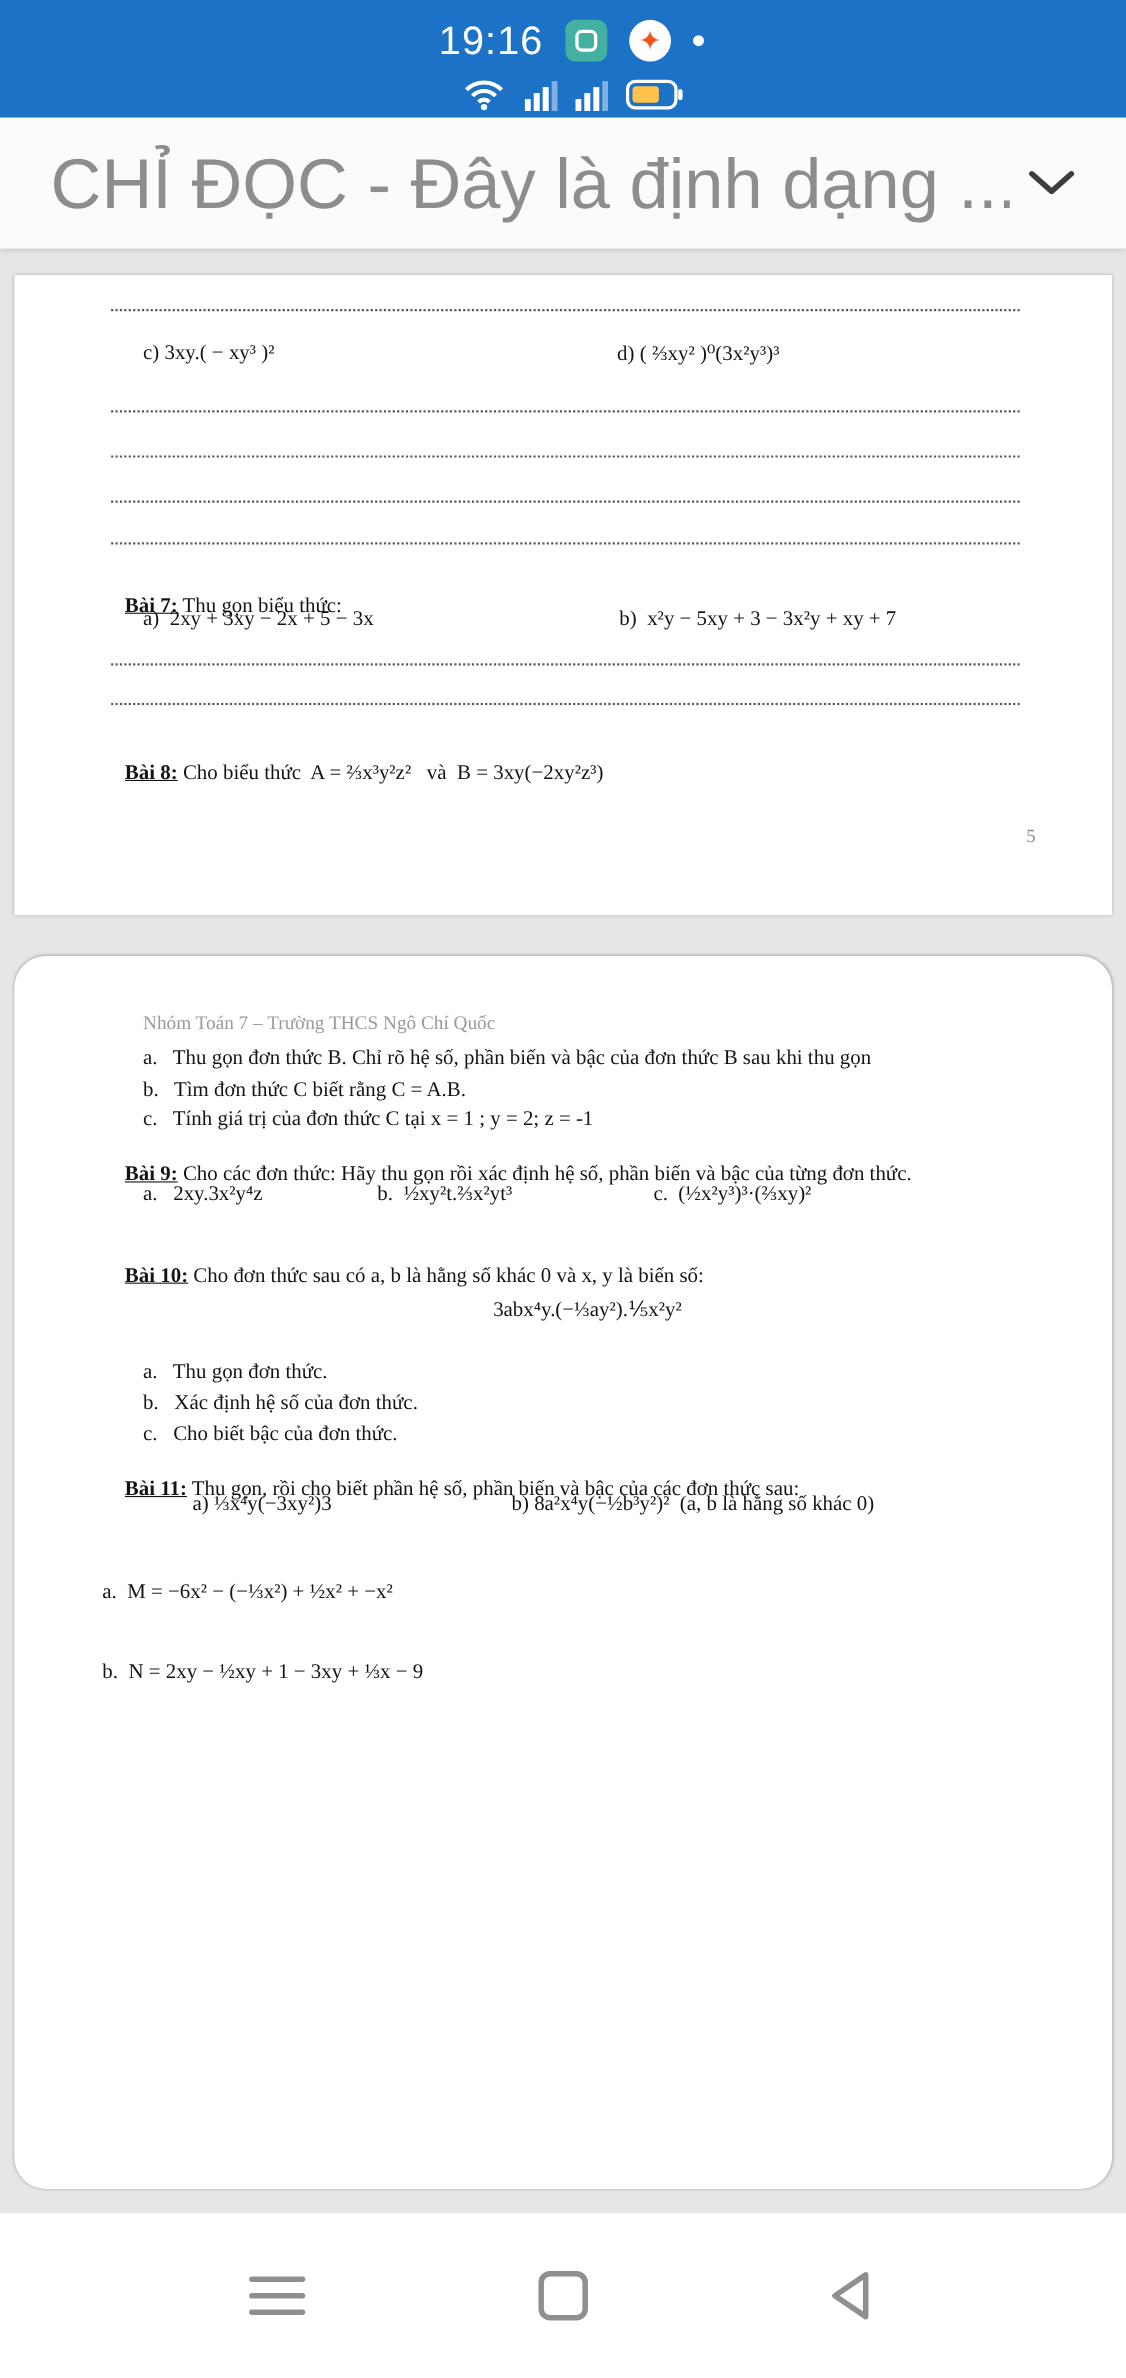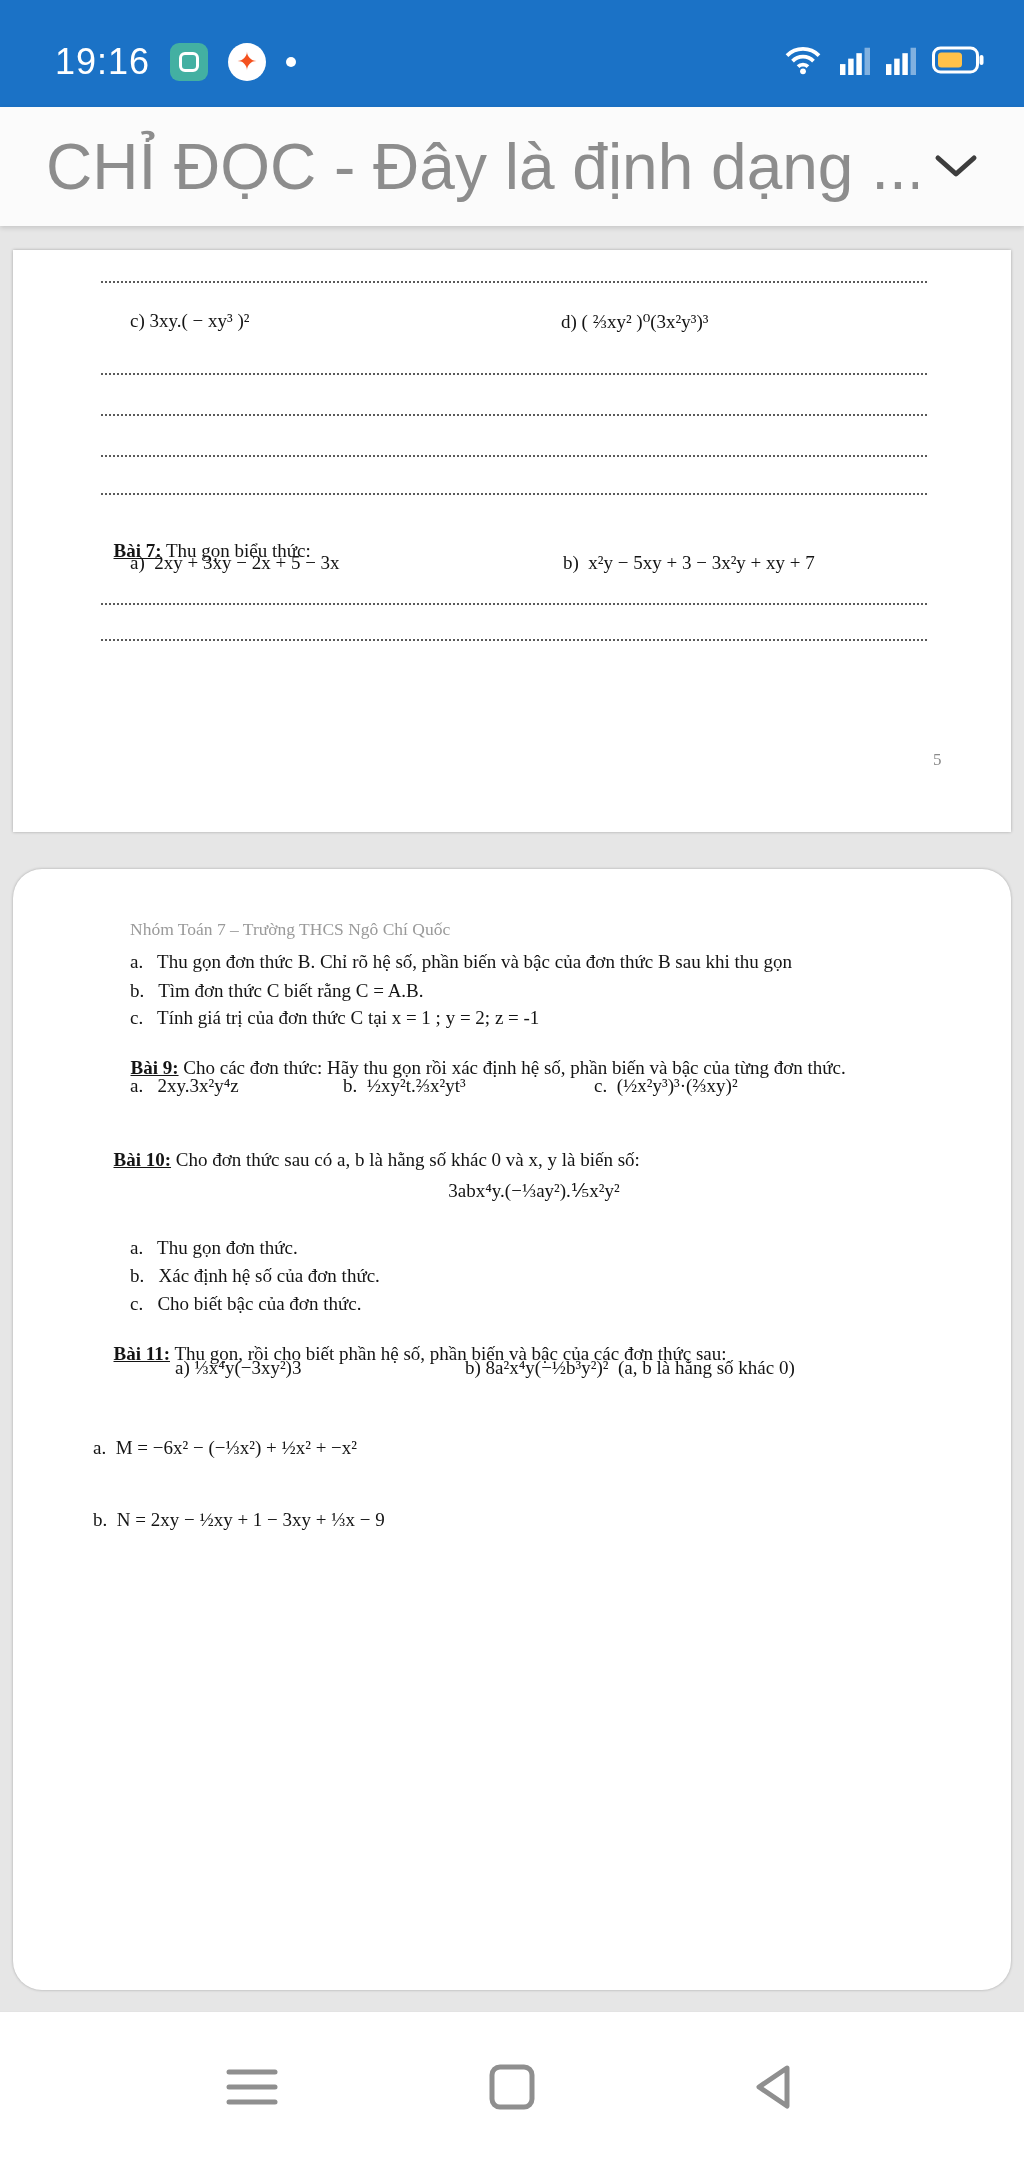--- a/index.html
+++ b/index.html
@@ -1,21 +1,21 @@
 <!DOCTYPE html>
 <html><head>
 <meta charset="utf-8">
 <style>
   * { margin:0; padding:0; box-sizing:border-box; }
   html,body { width:1024px; height:2162px; }
   body { font-family:"Liberation Sans", sans-serif; background:#e6e6e6; position:relative; overflow:hidden; }
 
   
   .status-bar { position:absolute; top:0; left:0; width:100%; height:107px; background:#1b72c6;
-    display:flex; align-items:center; justify-content:space-between; padding:16px 40px 0 55px; color:#fff; }
+    display:flex; align-items:center; justify-content:space-between; padding:16px 40px 0 55px; color:#fff;flex-direction:column; }
   .sb-left { display:flex; align-items:center; gap:20px; }
   .sb-time { font-size:36px; font-weight:500; letter-spacing:1px; }
   .sb-sq { width:38px; height:38px; background:#43b0a2; border-radius:9px; position:relative; display:inline-block; }
   .sb-sq::after { content:""; position:absolute; inset:9px; border:3px solid #fff; border-radius:6px; }
   .sb-app { width:38px; height:38px; background:#fff; border-radius:50%; display:flex; align-items:center; justify-content:center;
     color:#f4511e; font-size:25px; line-height:1; }
   .sb-dot { width:10px; height:10px; background:#fff; border-radius:50%; display:inline-block; }
   .sb-right { display:flex; align-items:center; gap:16px; }
 
   
@@ -107,29 +107,32 @@
     <div class="dots" style="top:163px; left:88px; right:84px;"></div>
     <div class="dots" style="top:204px; left:88px; right:84px;"></div>
     <div class="dots" style="top:242px; left:88px; right:84px;"></div>
     <div class="t" style="top:268px; left:72px;">
       <span class="lbl">Bài 7:</span><span> Thu gọn biểu thức:</span>
     </div>
     <div class="t" style="top:302px; left:117px;">a)  2xy + 3xy − 2x + 5 − 3x</div>
     <div class="t" style="top:302px; left:550px;">b)  x²y − 5xy + 3 − 3x²y + xy + 7</div>
     <div class="dots" style="top:352px; left:88px; right:84px;"></div>
     <div class="dots" style="top:388px; left:88px; right:84px;"></div>
+    <div class="t" style="top:420px; left:72px;">
+      <span class="lbl">Bài 8:</span><span> Cho biểu thức  A = ⅔x³y²z²   và  B = 3xy(−2xy²z³)</span>
+    </div>
     <div class="pgnum" style="top:500px; left:920px;">5</div>
   </section>
 
   <section class="page page2">
     <div class="t gray small" style="top:50px; left:117px;">Nhóm Toán 7 – Trường THCS Ngô Chí Quốc</div>
     <div class="t" style="top:82px; left:117px;">a.   Thu gọn đơn thức B. Chỉ rõ hệ số, phần biến và bậc của đơn thức B sau khi thu gọn</div>
     <div class="t" style="top:111px; left:117px;">b.   Tìm đơn thức C biết rằng C = A.B.</div>
     <div class="t" style="top:138px; left:117px;">c.   Tính giá trị của đơn thức C tại x = 1 ; y = 2; z = -1</div>
-    <div class="t" style="top:166px; left:89px;text-align:center;">
+    <div class="t" style="top:166px; left:72px;text-align:center;">
       <span class="lbl">Bài 9:</span><span> Cho các đơn thức: Hãy thu gọn rồi xác định hệ số, phần biến và bậc của từng đơn thức.</span>
     </div>
     <div class="t" style="top:206px; left:117px;">a.   2xy.3x²y⁴z</div>
     <div class="t" style="top:206px; left:330px;">b.  ½xy²t.⅔x²yt³</div>
     <div class="t" style="top:206px; left:565px;margin-left:16px;">c.  (½x²y³)³·(⅔xy)²</div>
     <div class="t" style="top:258px; left:72px;">
       <span class="lbl">Bài 10:</span><span> Cho đơn thức sau có a, b là hằng số khác 0 và x, y là biến số:</span>
     </div>
     <div class="t center" style="top:310px;">3abx⁴y.(−⅓ay²).⅕x²y²</div>
     <div class="t" style="top:368px; left:117px;">a.   Thu gọn đơn thức.</div>

